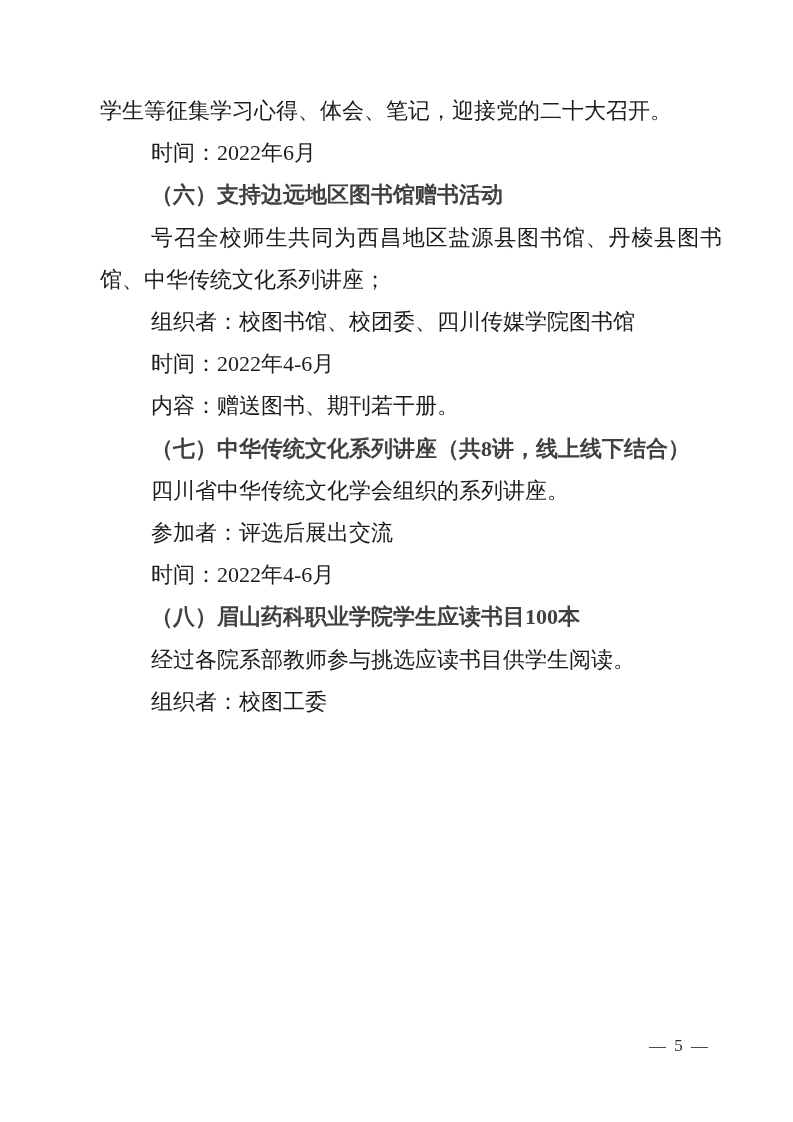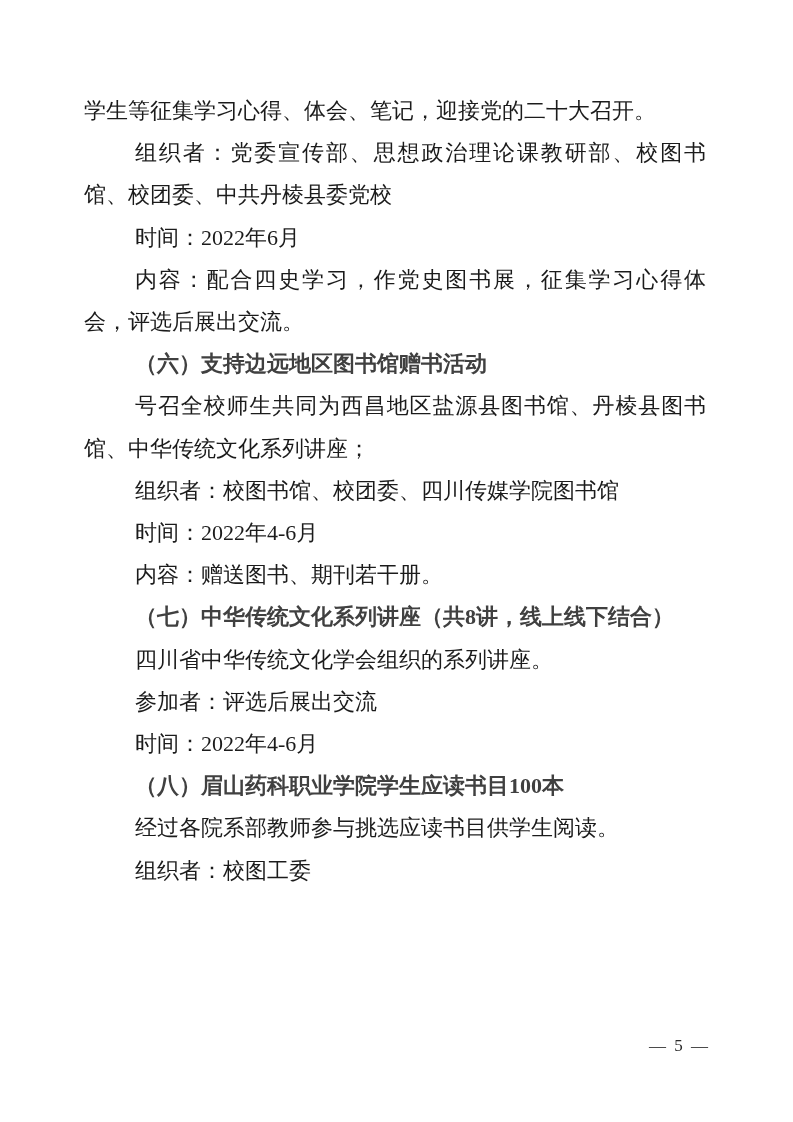--- a/index.html
+++ b/index.html
@@ -11,21 +11,21 @@
     position: relative;
     width: 793px;
     height: 1122px;
     background: #ffffff;
     overflow: hidden;
     font-family: "Liberation Serif", "DejaVu Serif", serif;
     color: #1b1b1b;
   }
   .content {
     position: absolute;
-    left: 84px;
+    left: 100px;
     top: 90px;
     width: 622px;
     font-size: 22px;
     line-height: 42.2px;
     text-align: justify;
     text-justify: inter-character;
   }
   .para {
     margin: 0;
     padding: 0;
@@ -48,23 +48,21 @@
     color: #2a2a2a;
     font-family: "Liberation Serif", "DejaVu Serif", serif;
   }
 </style>
 </head>
 <body>
 
 <div class="page">
   <div class="content" id="doc-body">
       <p class="para">学生等征集学习心得、体会、笔记，迎接党的二十大召开。</p>
-      <p class="para indent">组织者：党委宣传部、思想政治理论课教研部、校图书馆、校团委、中共丹棱县委党校</p>
       <p class="para indent">时间：2022年6月</p>
-      <p class="para indent">内容：配合四史学习，作党史图书展，征集学习心得体会，评选后展出交流。</p>
       <p class="para indent heading">（六）支持边远地区图书馆赠书活动</p>
       <p class="para indent">号召全校师生共同为西昌地区盐源县图书馆、丹棱县图书馆、中华传统文化系列讲座；</p>
       <p class="para indent">组织者：校图书馆、校团委、四川传媒学院图书馆</p>
       <p class="para indent">时间：2022年4-6月</p>
       <p class="para indent">内容：赠送图书、期刊若干册。</p>
       <p class="para indent heading">（七）中华传统文化系列讲座（共8讲，线上线下结合）</p>
       <p class="para indent">四川省中华传统文化学会组织的系列讲座。</p>
       <p class="para indent">参加者：评选后展出交流</p>
       <p class="para indent">时间：2022年4-6月</p>
       <p class="para indent heading">（八）眉山药科职业学院学生应读书目100本</p>

